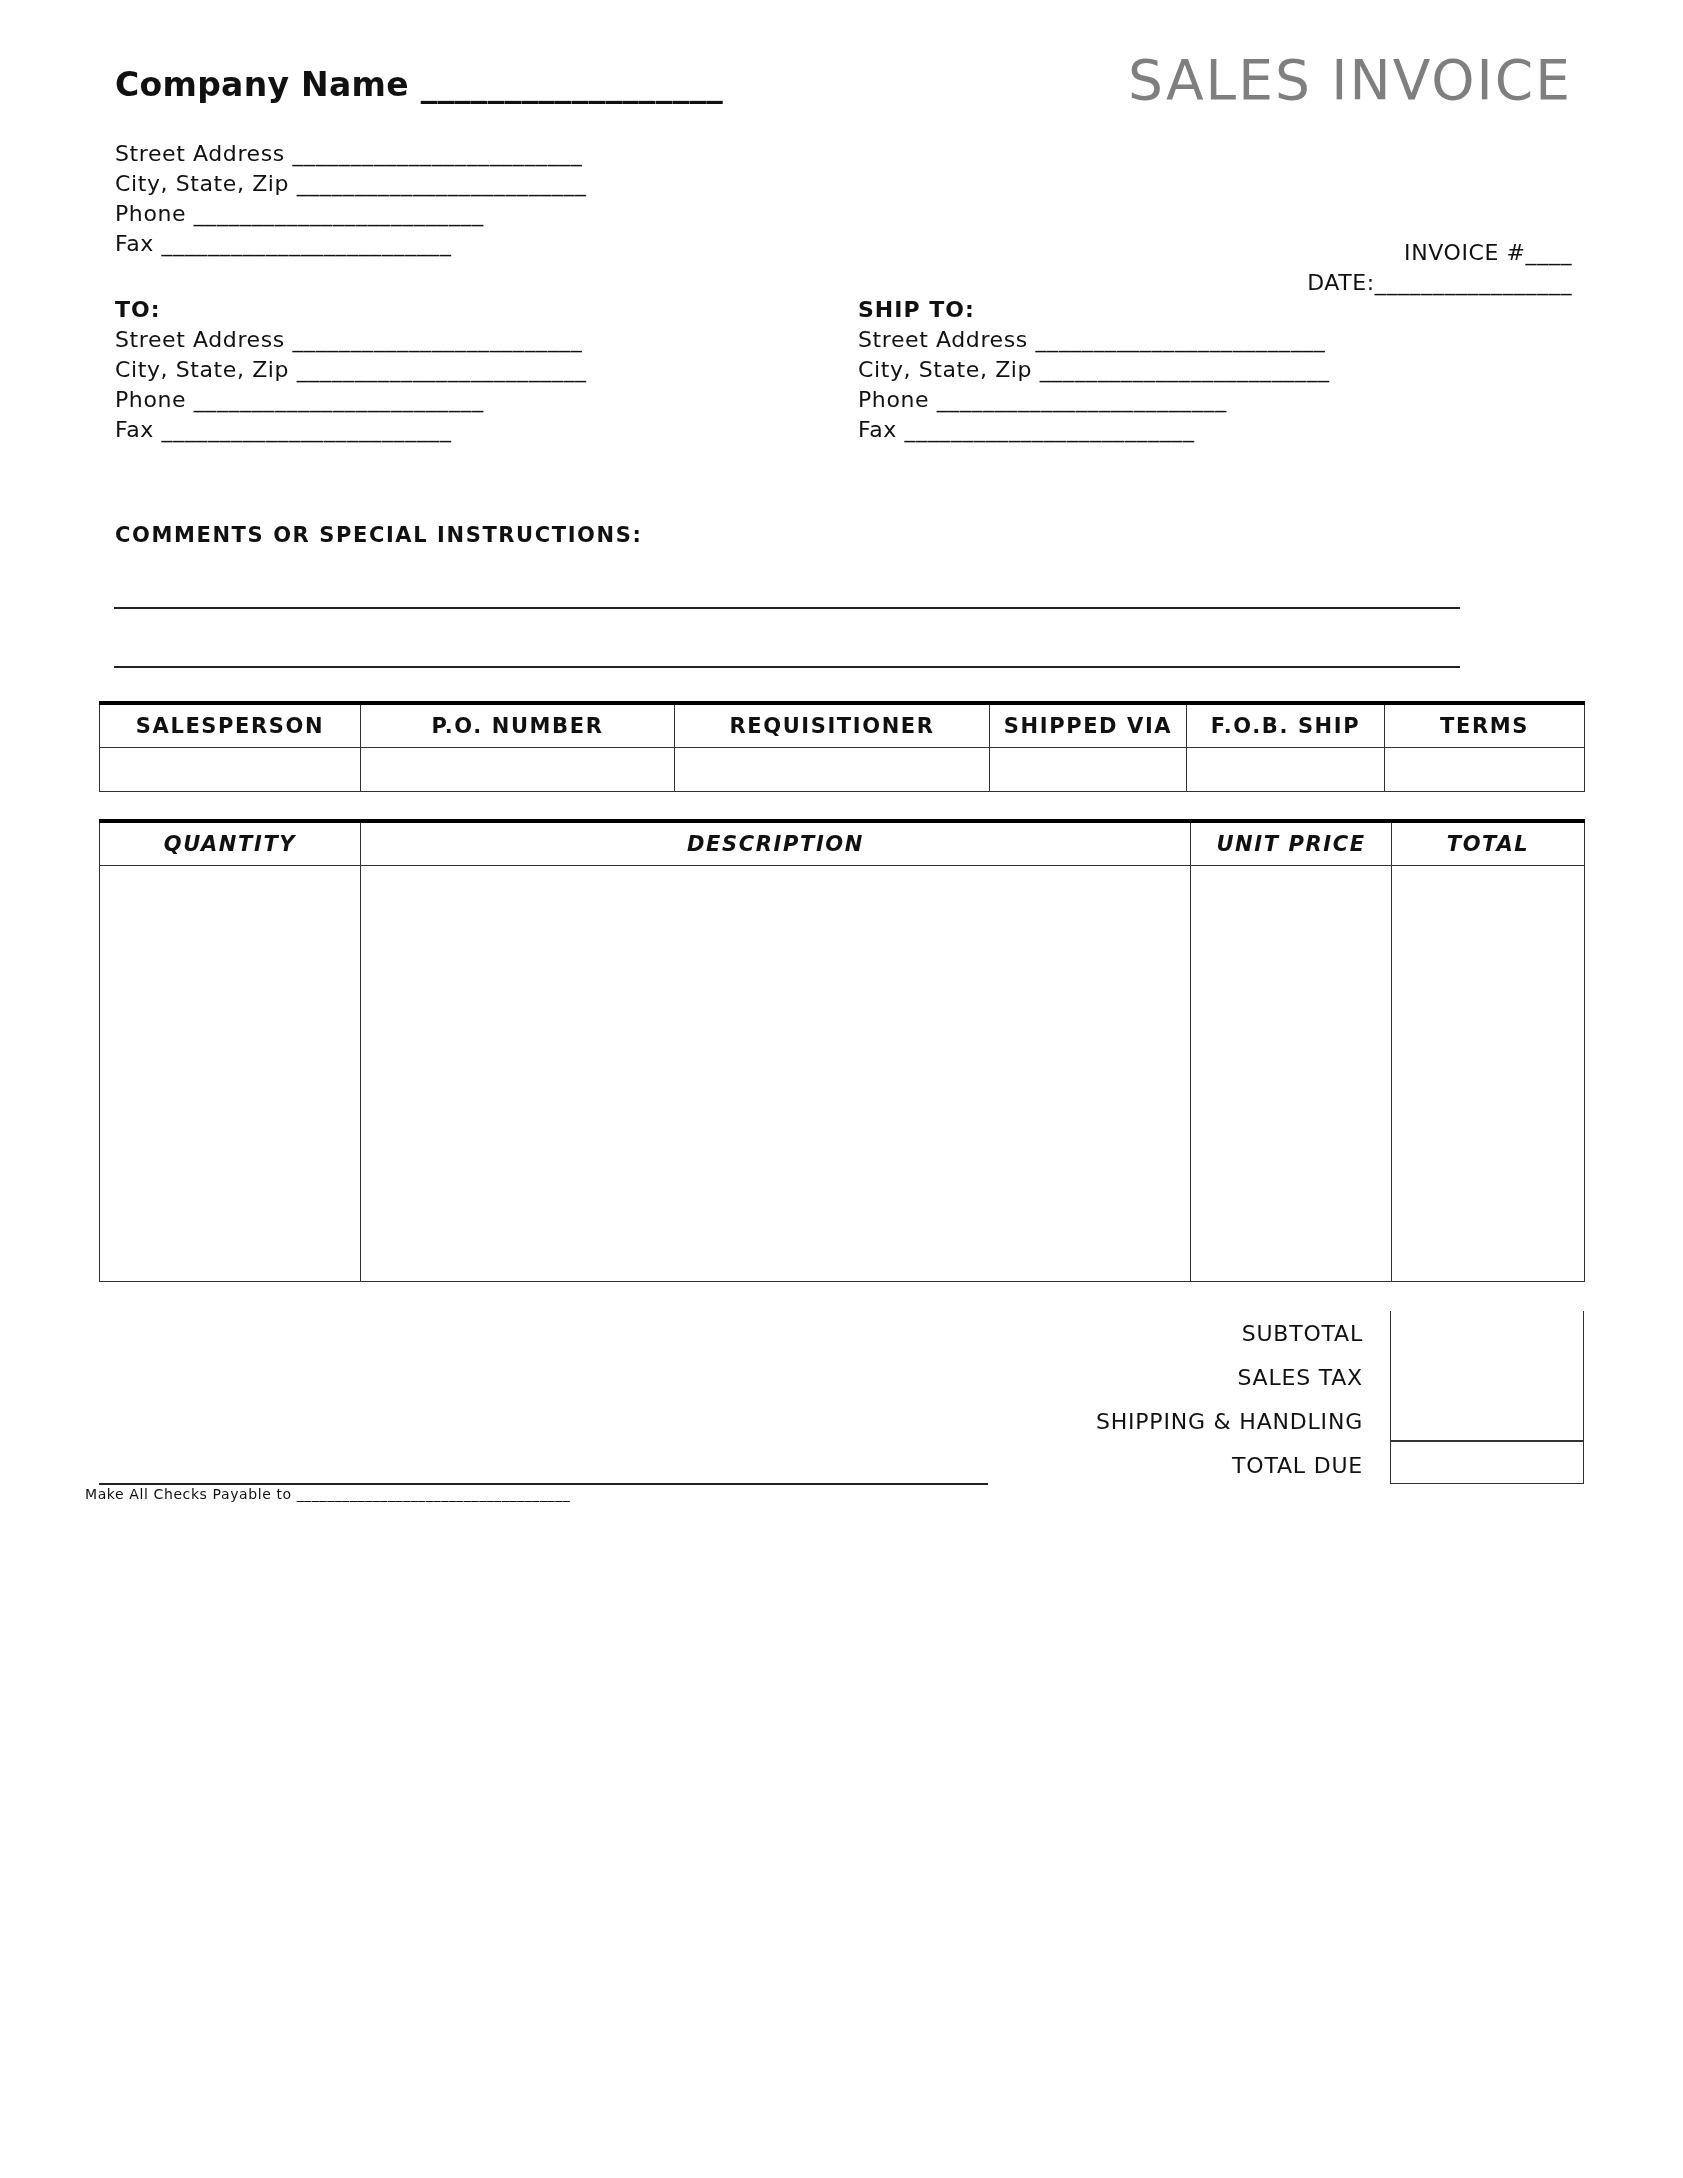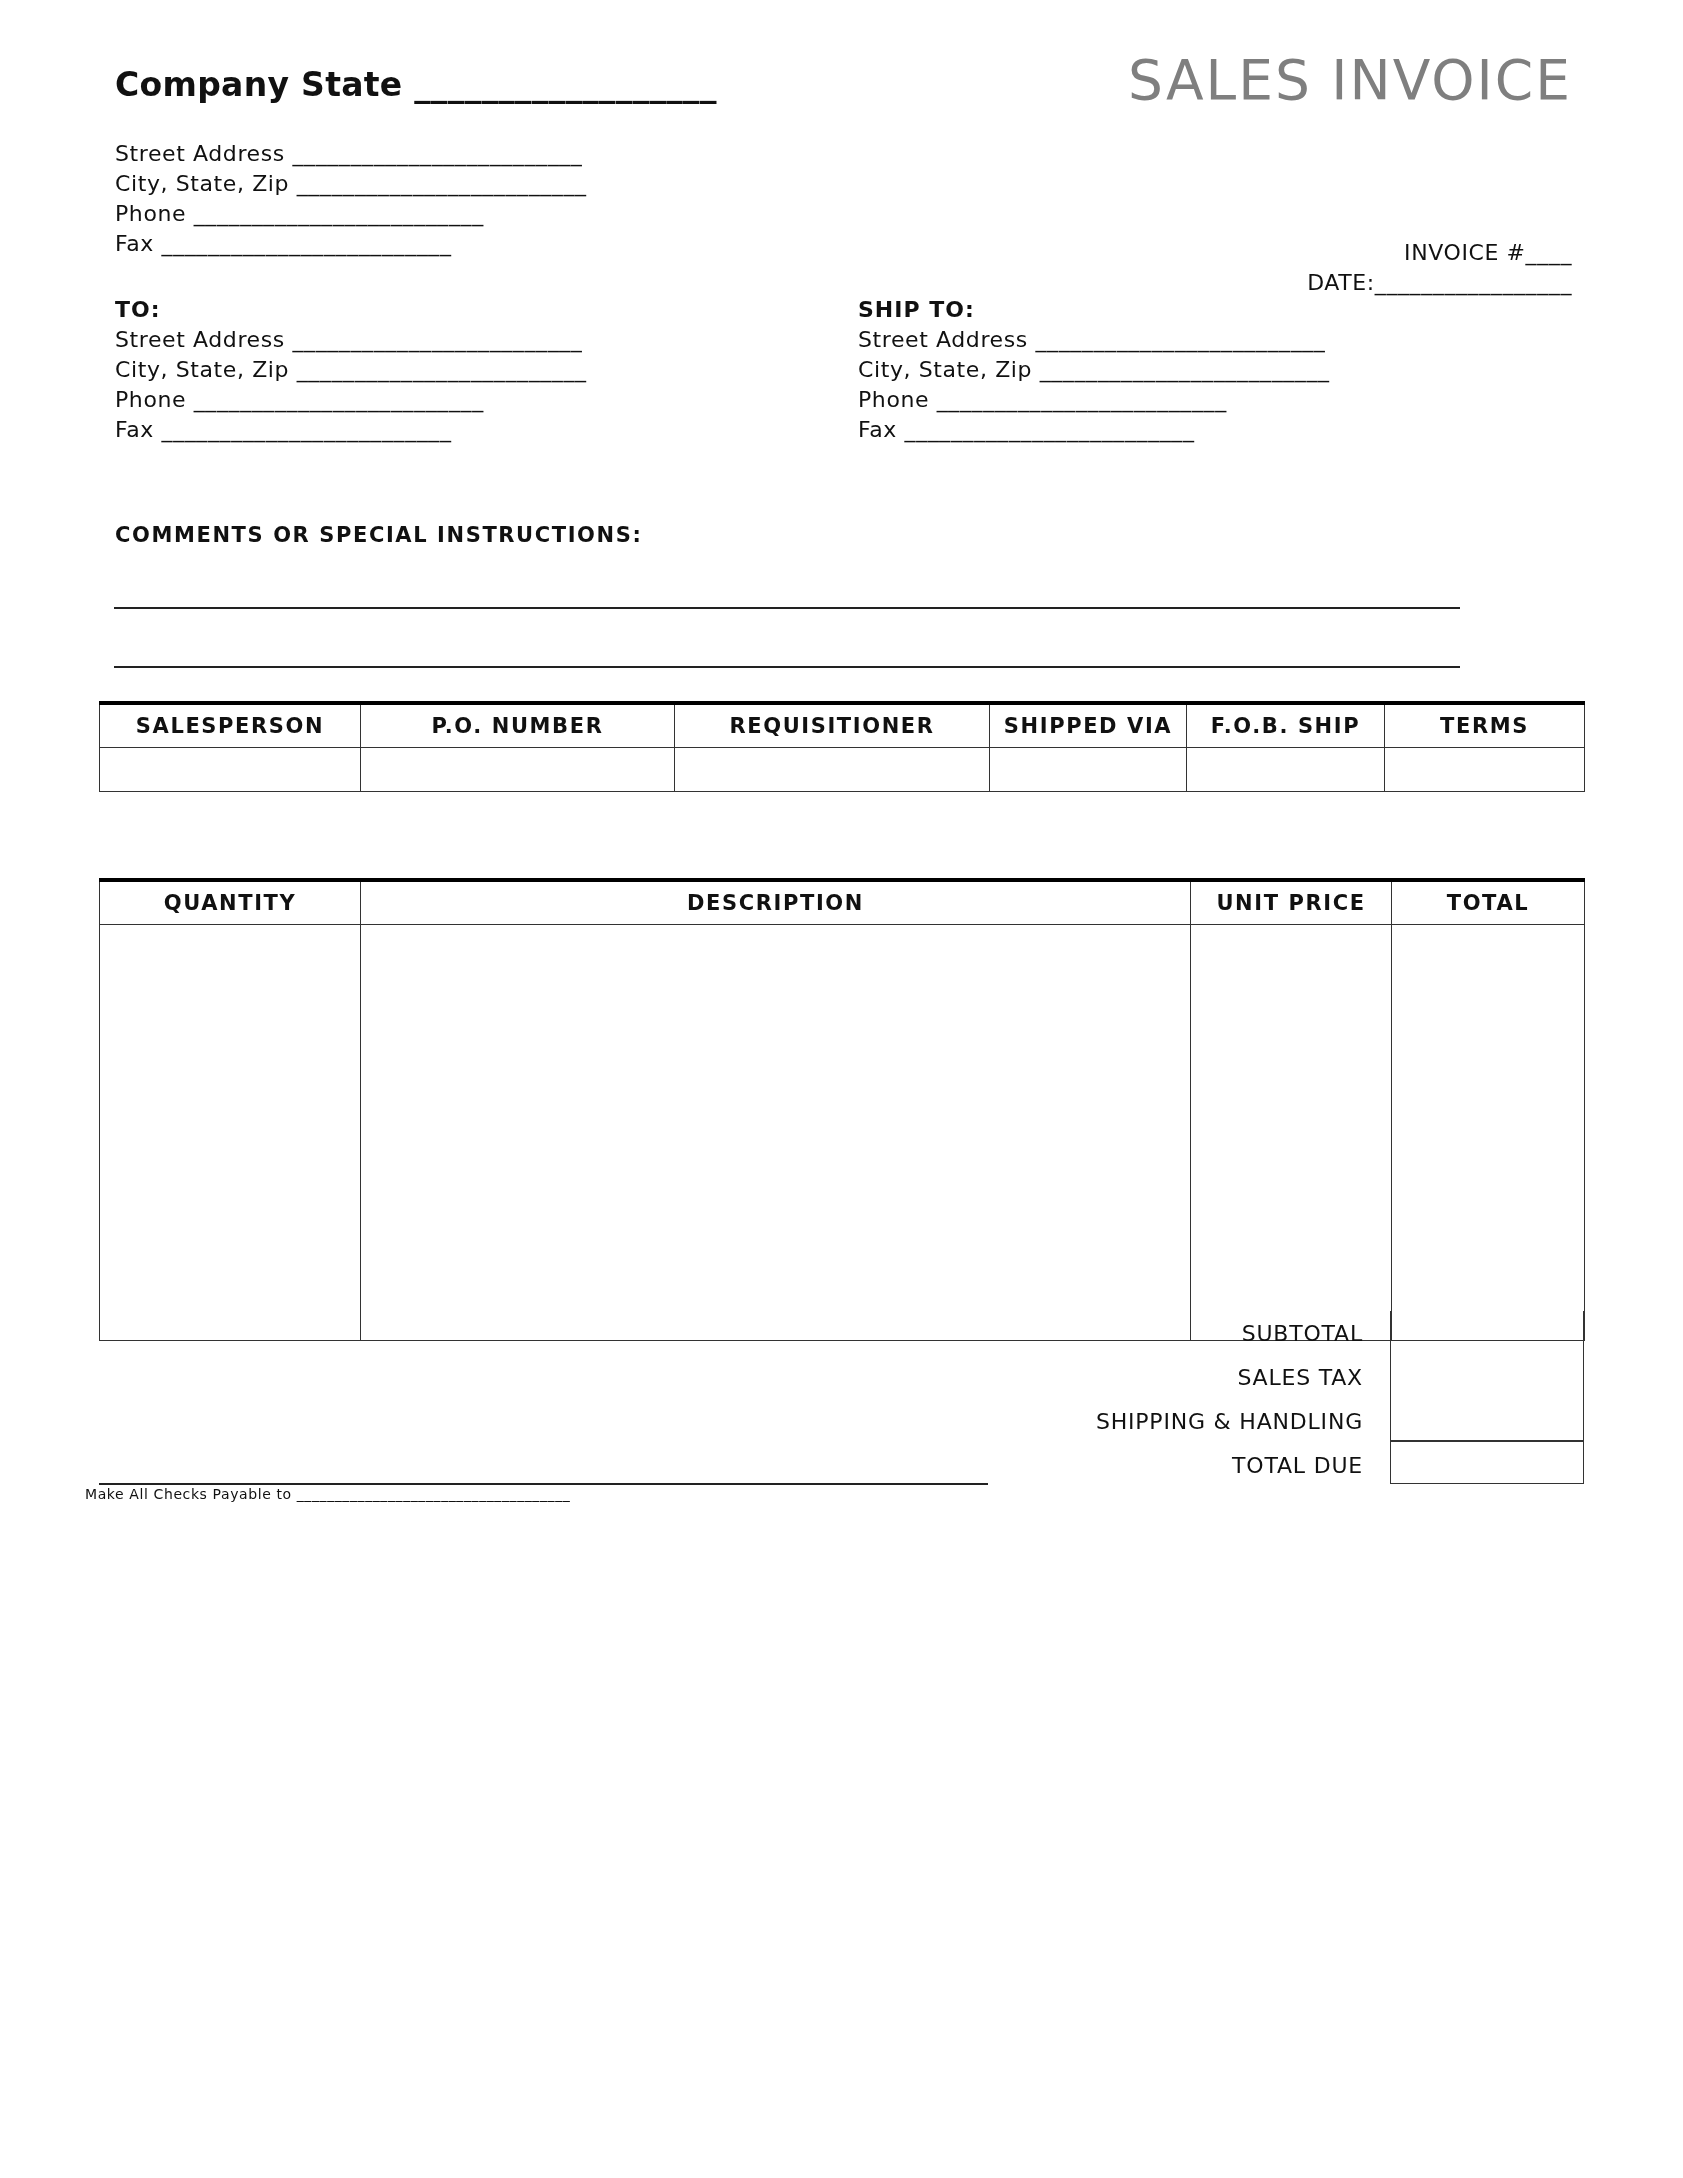--- a/index.html
+++ b/index.html
@@ -13,33 +13,33 @@
   .right-info { right:111px; text-align:right; font-size:22px; letter-spacing:0.6px; line-height:30px; }
   .comments-label { left:115px; top:523px; font-size:21px; font-weight:bold; letter-spacing:1.6px; }
   .rule { position:absolute; height:2px; background:#222; }
   table.grid { position:absolute; border-collapse:collapse; table-layout:fixed; }
   table.grid th, table.grid td { border:1.5px solid #333; padding:0; }
   table.grid th { font-size:21px; font-weight:bold; letter-spacing:1.6px; text-align:center; height:42px; }
   table.grid thead tr { border-top:4px solid #000; }
   table.grid thead th { border-top:4px solid #000; }
   .t1 { left:99px; top:701px; width:1485px; }
   .t1 td { height:43px; }
-  .t2 { left:99px; top:878px; width:1485px; }
+  .t2 { left:99px; top:819px; width:1485px;font-style:italic; }
   .t2 .body-row td { height:415px; }
   .totals-labels { position:absolute; right:320px; text-align:right; font-size:22px; letter-spacing:0.8px; }
   .totals-labels div { height:44px; line-height:44px; }
   .totals-box { position:absolute; left:1390px; width:194px; top:1311px; height:173px; border-left:1.5px solid #333; border-right:1.5px solid #333; border-bottom:1.5px solid #333; box-sizing:border-box; }
   .totals-box .divider { position:absolute; left:0; right:0; top:129px; height:1.5px; background:#333; }
   .footer-rule { left:99px; top:1483px; width:889px; height:1.5px; background:#222; }
   .footer-text { left:85px; top:1486px; font-size:14px; letter-spacing:0.6px; }
 </style>
 </head>
 <body>
 
-<div class="abs company">Company State __________________</div>
+<div class="abs company">Company Name __________________</div>
 <div class="abs title">SALES INVOICE</div>
 
 <div class="block" style="left:115px; top:139px;">
   <div class="line">Street Address _________________________</div>
   <div class="line">City, State, Zip _________________________</div>
   <div class="line">Phone _________________________</div>
   <div class="line">Fax _________________________</div>
 </div>
 
 <div class="abs right-info" style="top:210px;margin-top:28px;">

